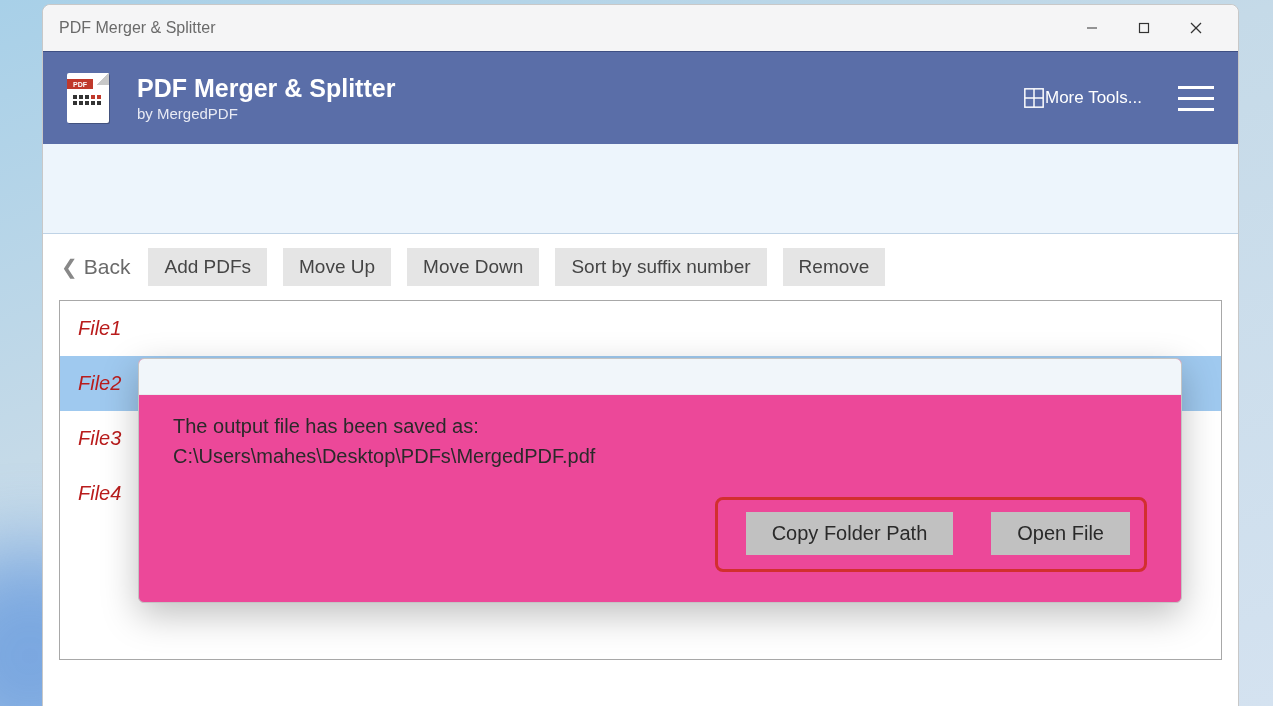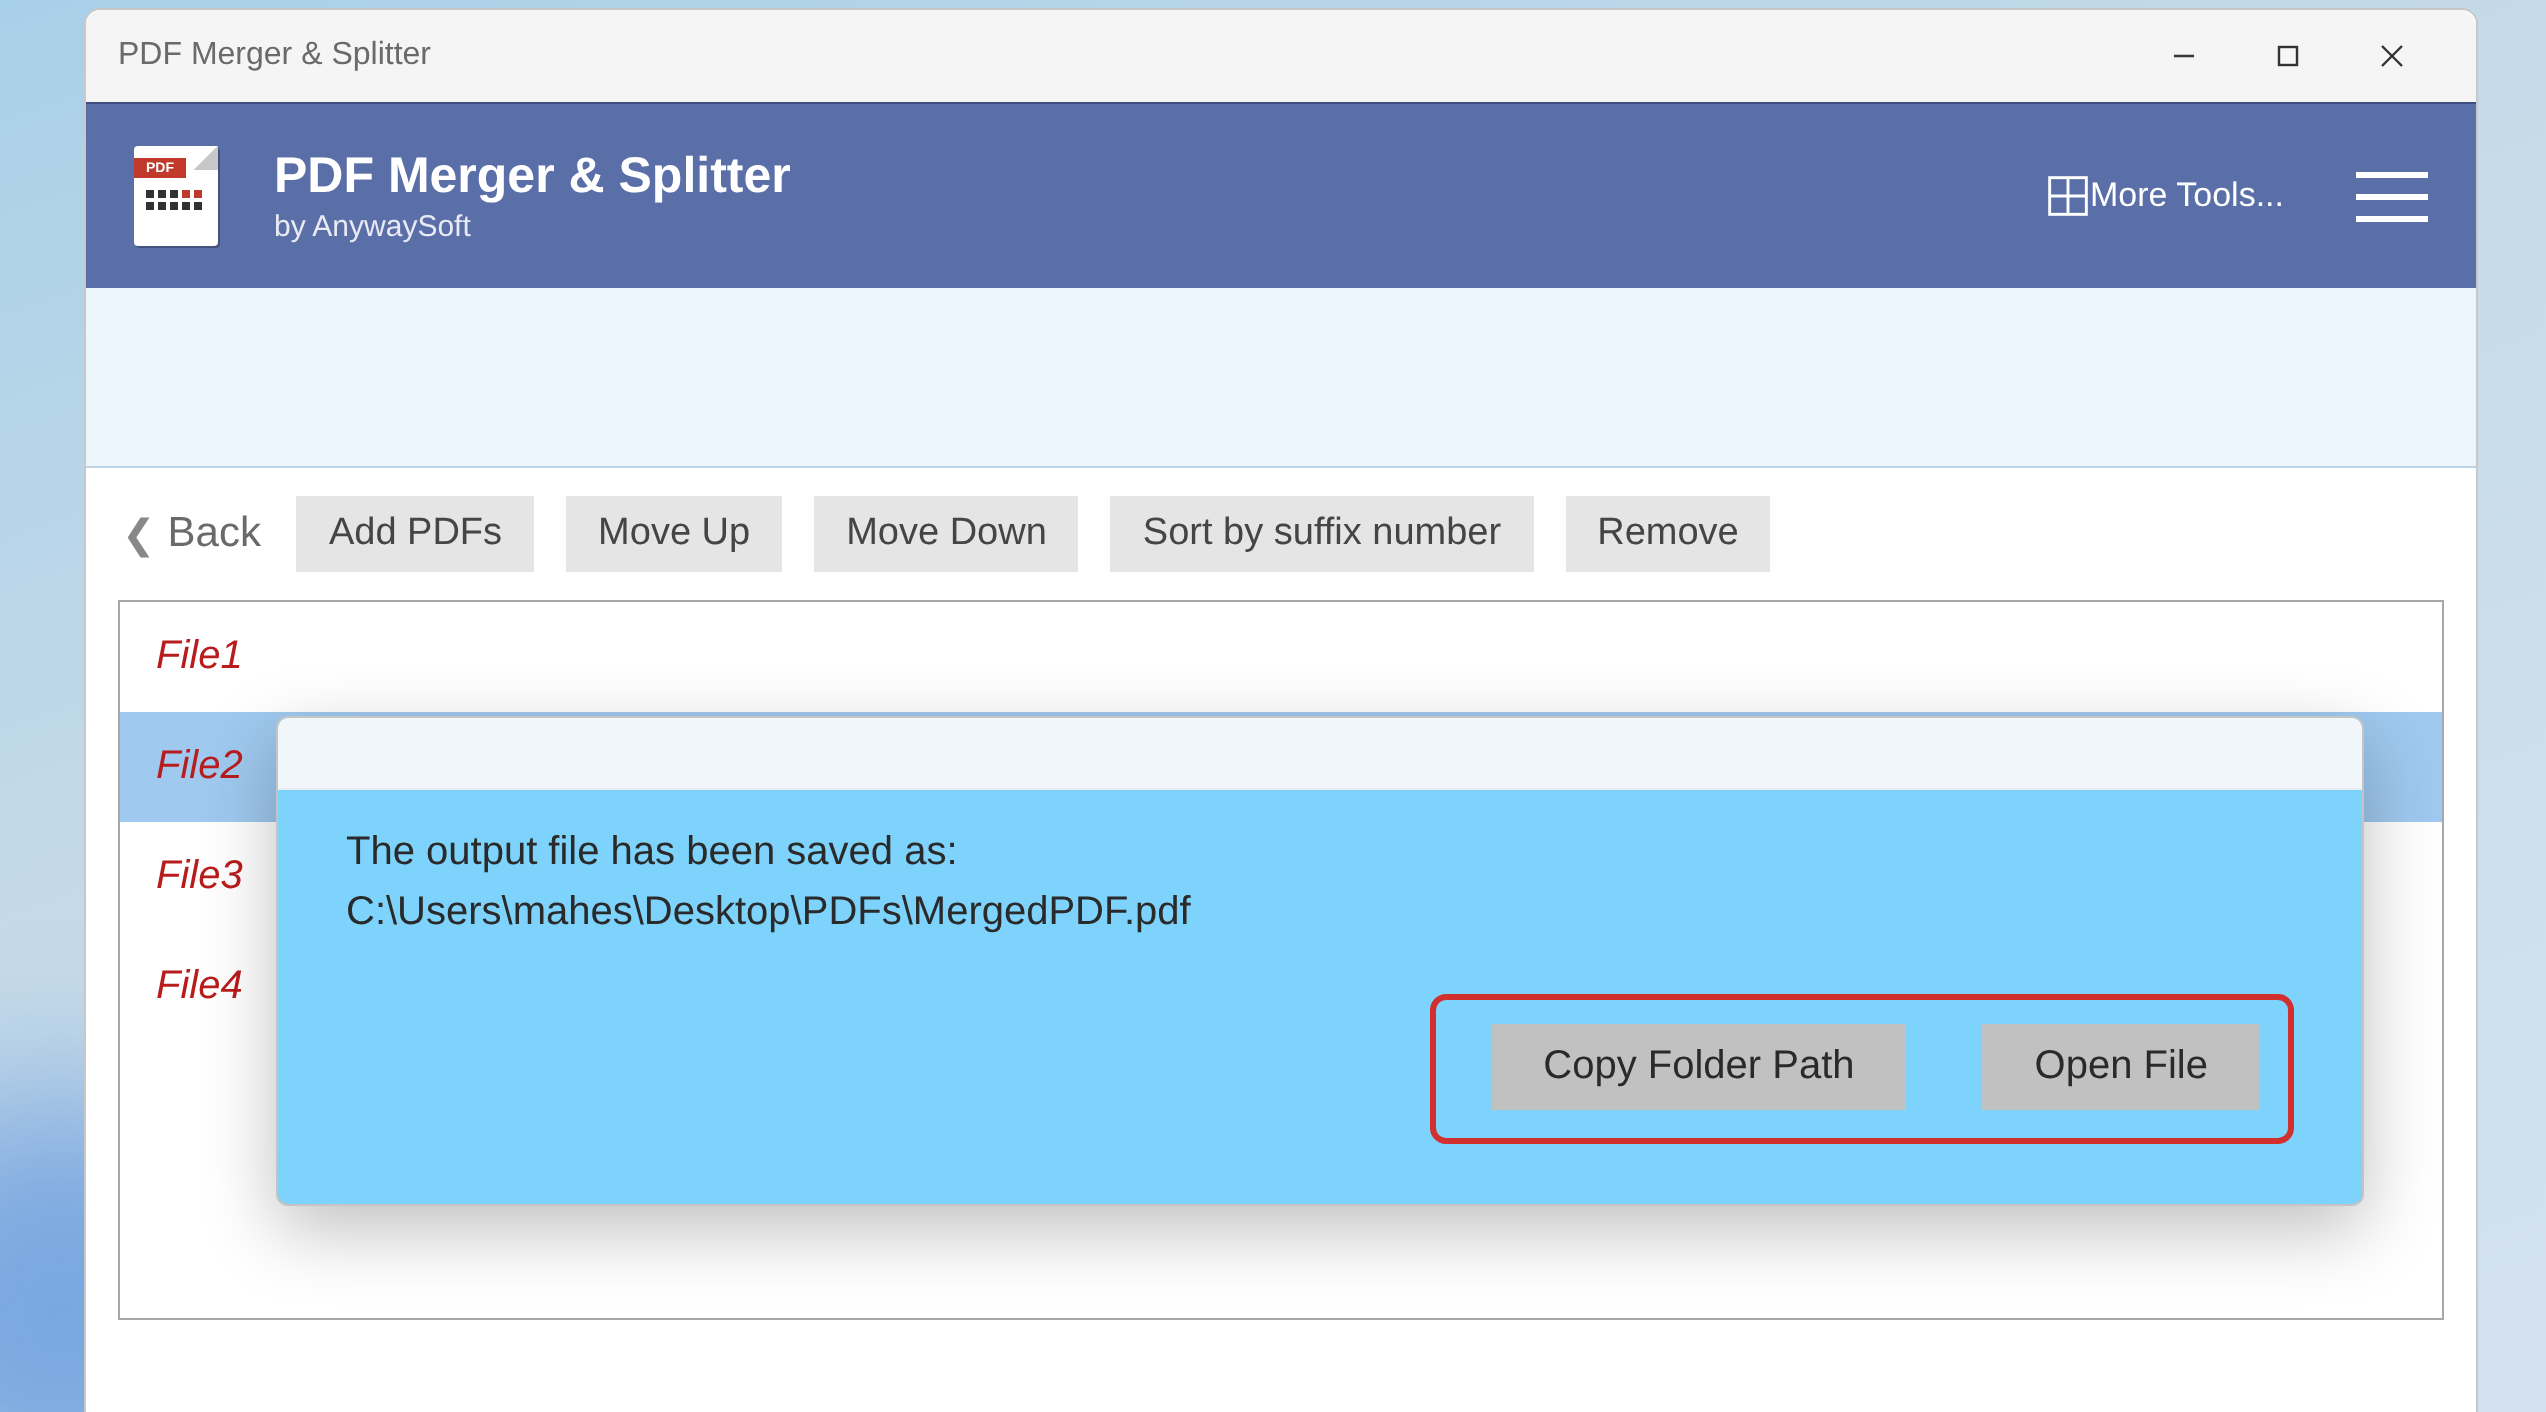--- a/index.html
+++ b/index.html
@@ -183,21 +183,21 @@
     }
     .file-row.selected {
       background: #9fc9ef;
     }
     
     .dialog {
       position: absolute;
       left: 138px;
       top: 358px;
       width: 1044px;
-      background: #7dd3fc;
+      background: #ec4899;
       border: 1px solid #c4c4c4;
       border-radius: 6px;
       box-shadow: 0 12px 36px rgba(0,0,0,0.25);
       overflow: hidden;
     }
     .dialog-top-strip {
       height: 36px;
       background: #f1f6fa;
       border-bottom: 1px solid #e8ecef;
     }
@@ -280,21 +280,21 @@
           <span></span>
             <span></span>
             <span></span>
             <span></span>
             <span></span>
         </div>
       </div>
     </div>
     <div class="app-title-block">
       <div class="app-title">PDF Merger &amp; Splitter</div>
-      <div class="app-subtitle">by AnywaySoft</div>
+      <div class="app-subtitle">by MergedPDF</div>
     </div>
     <div class="more-tools">
       <svg class="grid-icon" viewBox="0 0 24 24" fill="none" stroke="#fff" stroke-width="1.6">
         <rect x="2" y="2" width="20" height="20"></rect>
         <line x1="12" y1="2" x2="12" y2="22"></line>
         <line x1="2" y1="12" x2="22" y2="12"></line>
       </svg>
       <span>More Tools...</span>
     </div>
     <div class="hamburger">

